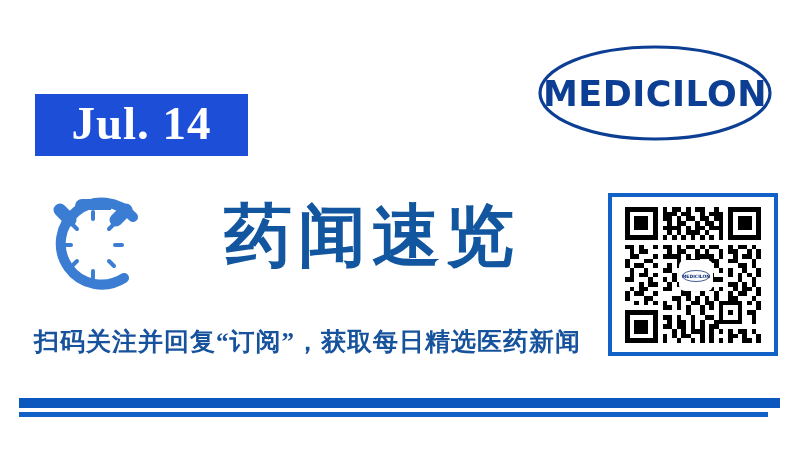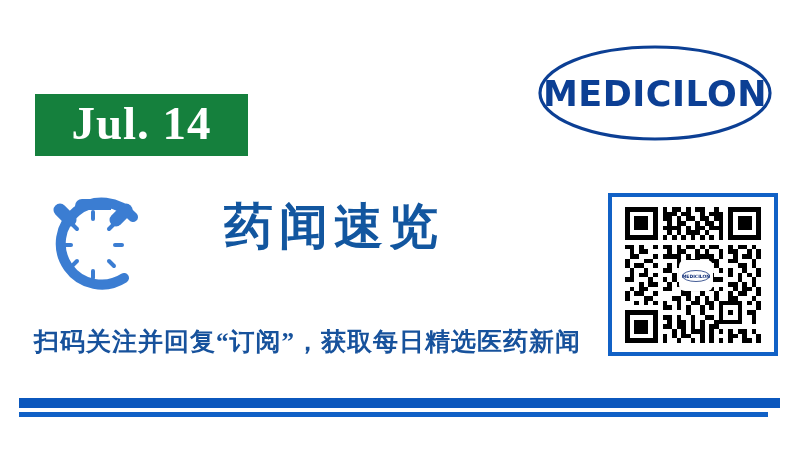--- a/index.html
+++ b/index.html
@@ -24,21 +24,21 @@
     background: #ffffff;
   }
 
   
   .date-badge {
     position: absolute;
     left: 35px;
     top: 94px;
     width: 213px;
     height: 62px;
-    background: #15803d;
+    background: #1d4ed8;
     display: flex;
     align-items: center;
     justify-content: center;
   }
   .date-badge-text {
     color: #ffffff;
     font-family: "Liberation Serif", "DejaVu Serif", serif;
     font-weight: 700;
     font-size: 47px;
     line-height: 1;
@@ -85,21 +85,21 @@
     color: #3b7dd2;
     letter-spacing: -1px;
   }
 
   .headline-cn {
     position: absolute;
     left: 186px;
     top: 12px;
     font-family: Liberation Serif, serif;
     font-weight: 700;
-    font-size: 49px;
+    font-size: 68px;
     line-height: 1;
     color: #12569f;
     letter-spacing: 6px;
     white-space: nowrap;
   }
 
   
   .subline {
     position: absolute;
     left: 34px;

